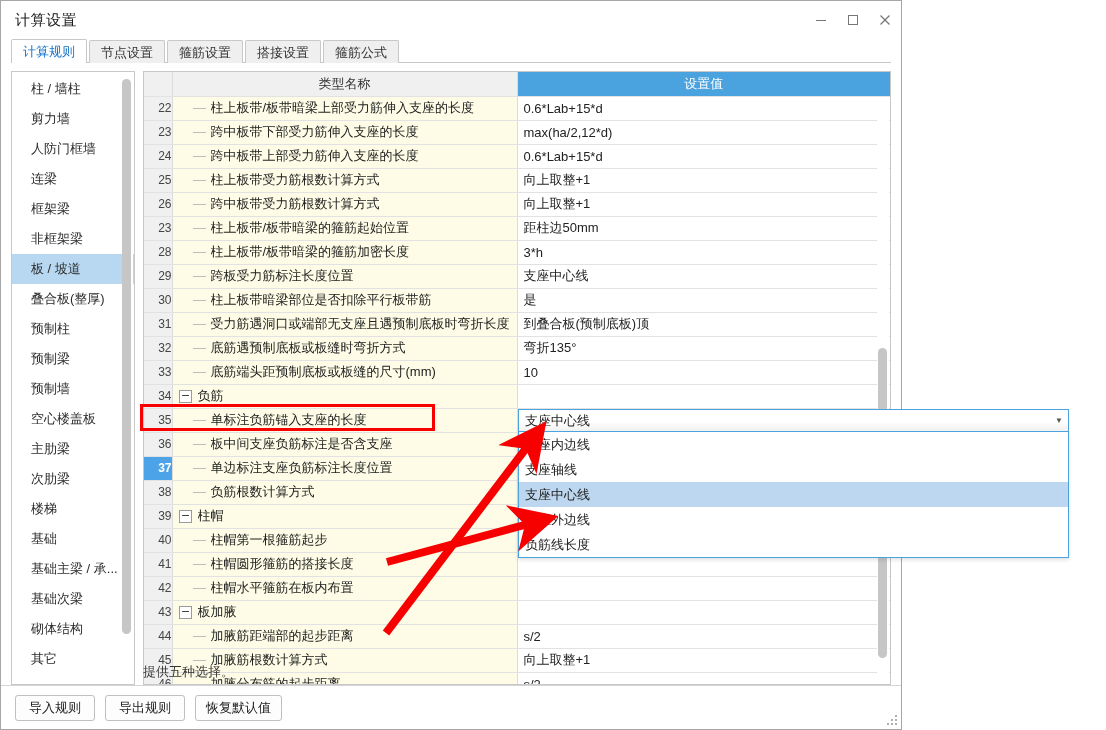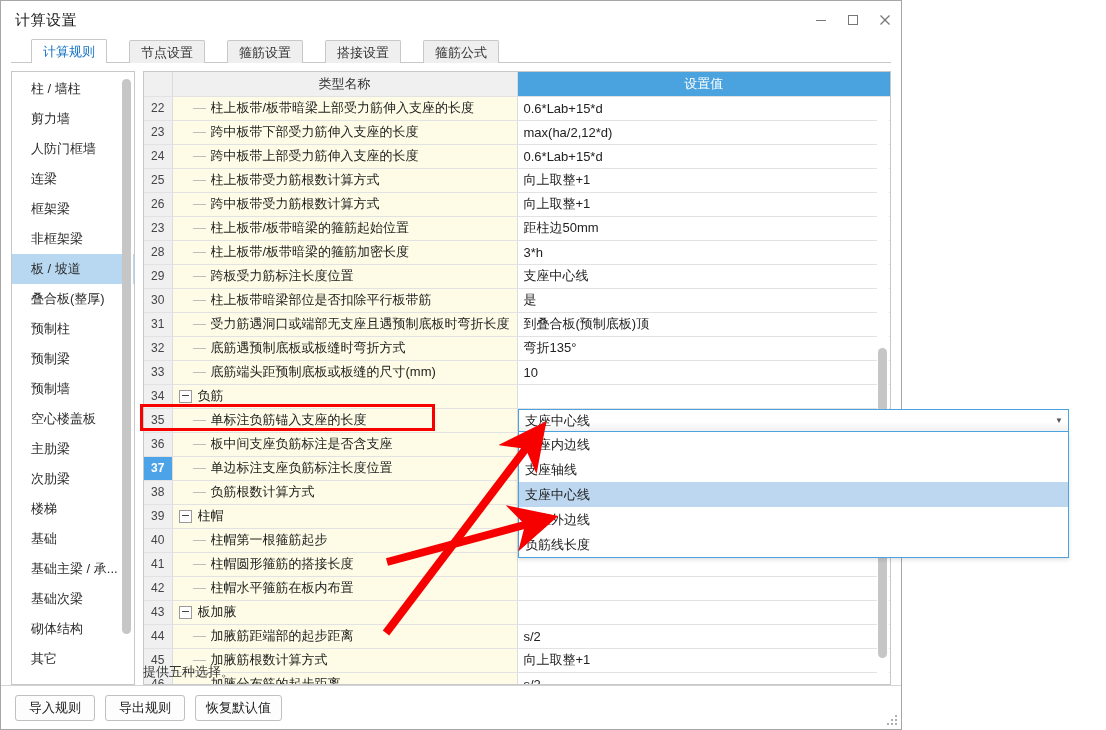--- a/index.html
+++ b/index.html
@@ -83,21 +83,20 @@
     color: #333;
     background: #efefef;
     border: 1px solid #c8c8c8;
     border-bottom: none;
     margin-right: 2px;
     position: relative;
     z-index: 1;
     cursor: default;
     border-radius: 2px 2px 0 0;
     box-sizing: border-box;
-    margin-left: 20px;
   }
   .tab.active {
     background: #ffffff;
     color: #1673c8;
     z-index: 3;
     height: 24px;
     line-height: 23px;
   }
 
   
@@ -194,21 +193,21 @@
   thead th.val-head {
     background: #4aa3df;
     color: #ffffff;
     border-right: none;
   }
   thead th.num-head { background: #f0f0f0; }
 
   tbody td.num {
     background: #f0f0f0;
     color: #444;
-    text-align: center;
+    text-align: right;
     font-size: 12px;
     vertical-align: middle;
   }
   tbody tr.sel td.num {
     background: #4da3e8;
     color: #ffffff;
     font-weight: bold;
   }
   tbody td.name {
     background: #fefce6;

